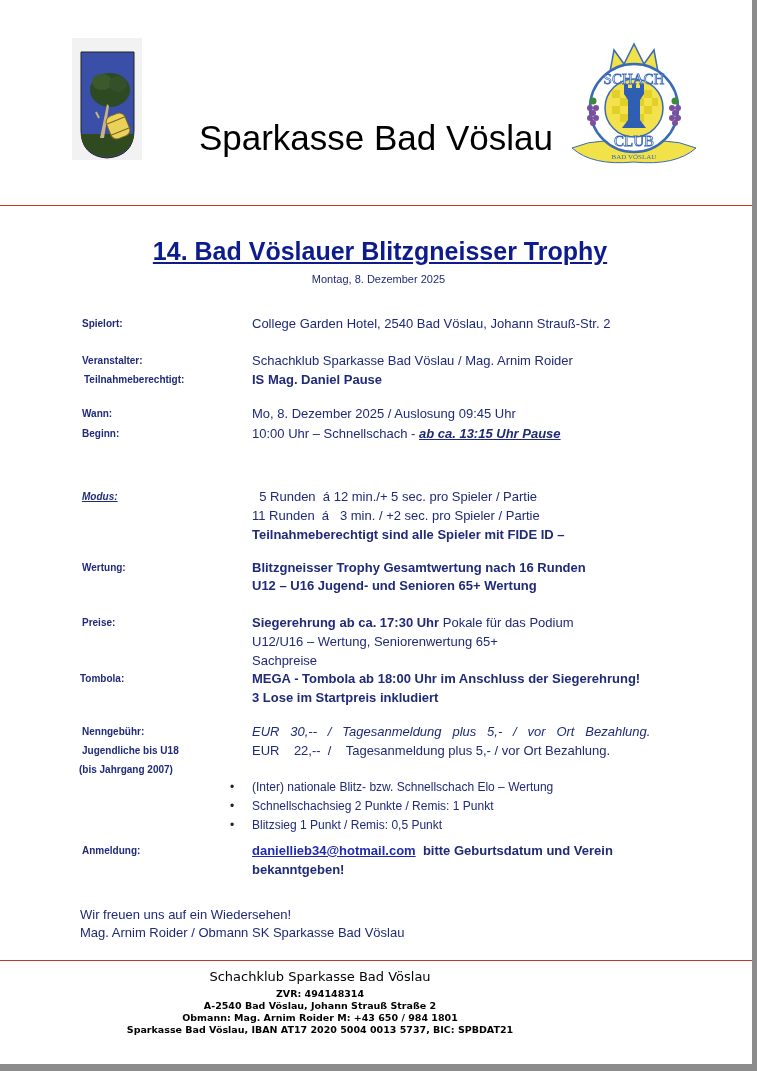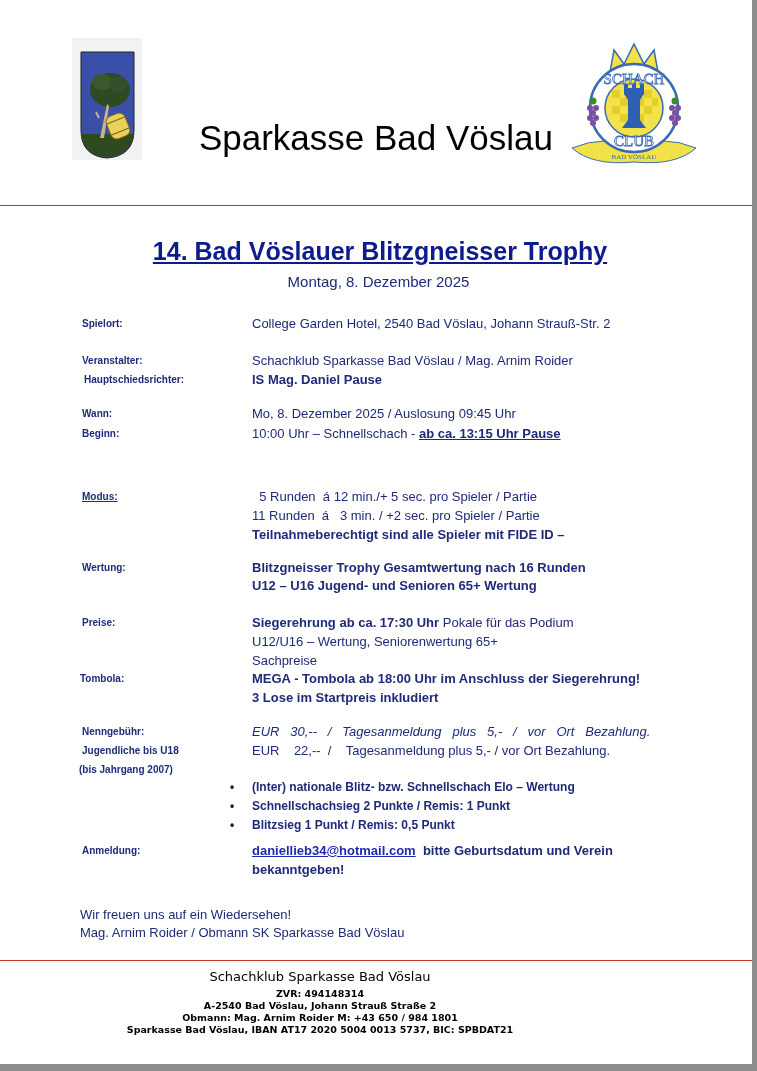--- a/index.html
+++ b/index.html
@@ -21,29 +21,29 @@
     position: absolute; left: 0; width: 752px; text-align: center; top: 120px;
     font-size: 35px; color: #000; line-height: 1;
   }
   .sep { position: absolute; left: 0; width: 752px; height: 0; border-top: 1.5px solid #c0392b; }
   .event-title {
     position: absolute; left: 0; width: 760px; text-align: center; top: 238px;
     font-size: 25px; font-weight: bold; color: #0d1c8c; text-decoration: underline; line-height: 1.1;
   }
   .event-date {
     position: absolute; left: 0; width: 757px; text-align: center; top: 273px;
-    font-size: 15px; color: #1f2a78;
+    font-size: 11px; color: #1f2a78;
   }
   .lbl { position: absolute; left: 82px; font-size: 10px; font-weight: bold; color: #1f2a78; line-height: 19px; white-space: nowrap; }
   .val { position: absolute; left: 252px; font-size: 13px; color: #1f2a78; line-height: 19px; white-space: nowrap; }
   .b { font-weight: bold; }
-  .u { text-decoration: underline; }
+  .u { text-decoration: underline; font-style: italic; }
   .link { color: #1f2ab0; text-decoration: underline; font-weight: bold; }
   ul.bul { position: absolute; left: 230px; top: 778px; margin: 0; padding: 0; list-style: none; }
-  ul.bul li { font-size: 12px; line-height: 19px; color: #1f2a78; font-weight: bold; position: relative; padding-left: 22px; white-space: nowrap; }
+  ul.bul li { font-size: 12px; line-height: 19px; color: #1f2a78; font-weight: normal; position: relative; padding-left: 22px; white-space: nowrap; }
   ul.bul li::before { content: "•"; position: absolute; left: 0; color: #222; }
   .foot { position: absolute; left: 0; width: 640px; text-align: center; color: #000; line-height: 13px; white-space: nowrap; }
   .foot.t1 { top: 970px; font-size: 13px; font-family: "DejaVu Sans", sans-serif; }
   .foot.small { font-size: 9.5px; font-weight: bold; font-family: "DejaVu Sans", sans-serif; }
 </style>
 </head>
 <body>
 
 <div class="page">
 
@@ -111,21 +111,21 @@
   <div class="sep" style="top:205px;"></div>
 
   <div class="event-title">14. Bad Vöslauer Blitzgneisser Trophy</div>
   <div class="event-date">Montag, 8. Dezember 2025</div>
 
   <div class="lbl" style="top:314px;">Spielort:</div>
   <div class="val" style="top:314px;">College Garden Hotel, 2540 Bad Vöslau, Johann Strauß-Str. 2</div>
 
   <div class="lbl" style="top:351px;">Veranstalter:</div>
   <div class="val" style="top:351px;">Schachklub Sparkasse Bad Vöslau / Mag. Arnim Roider</div>
-  <div class="lbl" style="top:370px; left:84px;">Hauptschiedsrichter:</div>
+  <div class="lbl" style="top:370px; left:84px;">Teilnahmeberechtigt:</div>
   <div class="val b" style="top:370px;">IS Mag. Daniel Pause</div>
 
   <div class="lbl" style="top:404px;">Wann:</div>
   <div class="val" style="top:404px;">Mo, 8. Dezember 2025  / Auslosung 09:45 Uhr</div>
   <div class="lbl" style="top:424px;">Beginn:</div>
   <div class="val" style="top:424px;"><span>10:00 Uhr – Schnellschach - </span><span class="b u">ab ca. 13:15 Uhr Pause</span></div>
 
   <div class="lbl u" style="top:487px;">Modus:</div>
   <div class="val" style="top:487px; white-space:pre;">  5 Runden  á 12 min./+ 5 sec. pro Spieler / Partie</div>
   <div class="val" style="top:506px; white-space:pre;">11 Runden  á   3 min. / +2 sec. pro Spieler / Partie</div>

